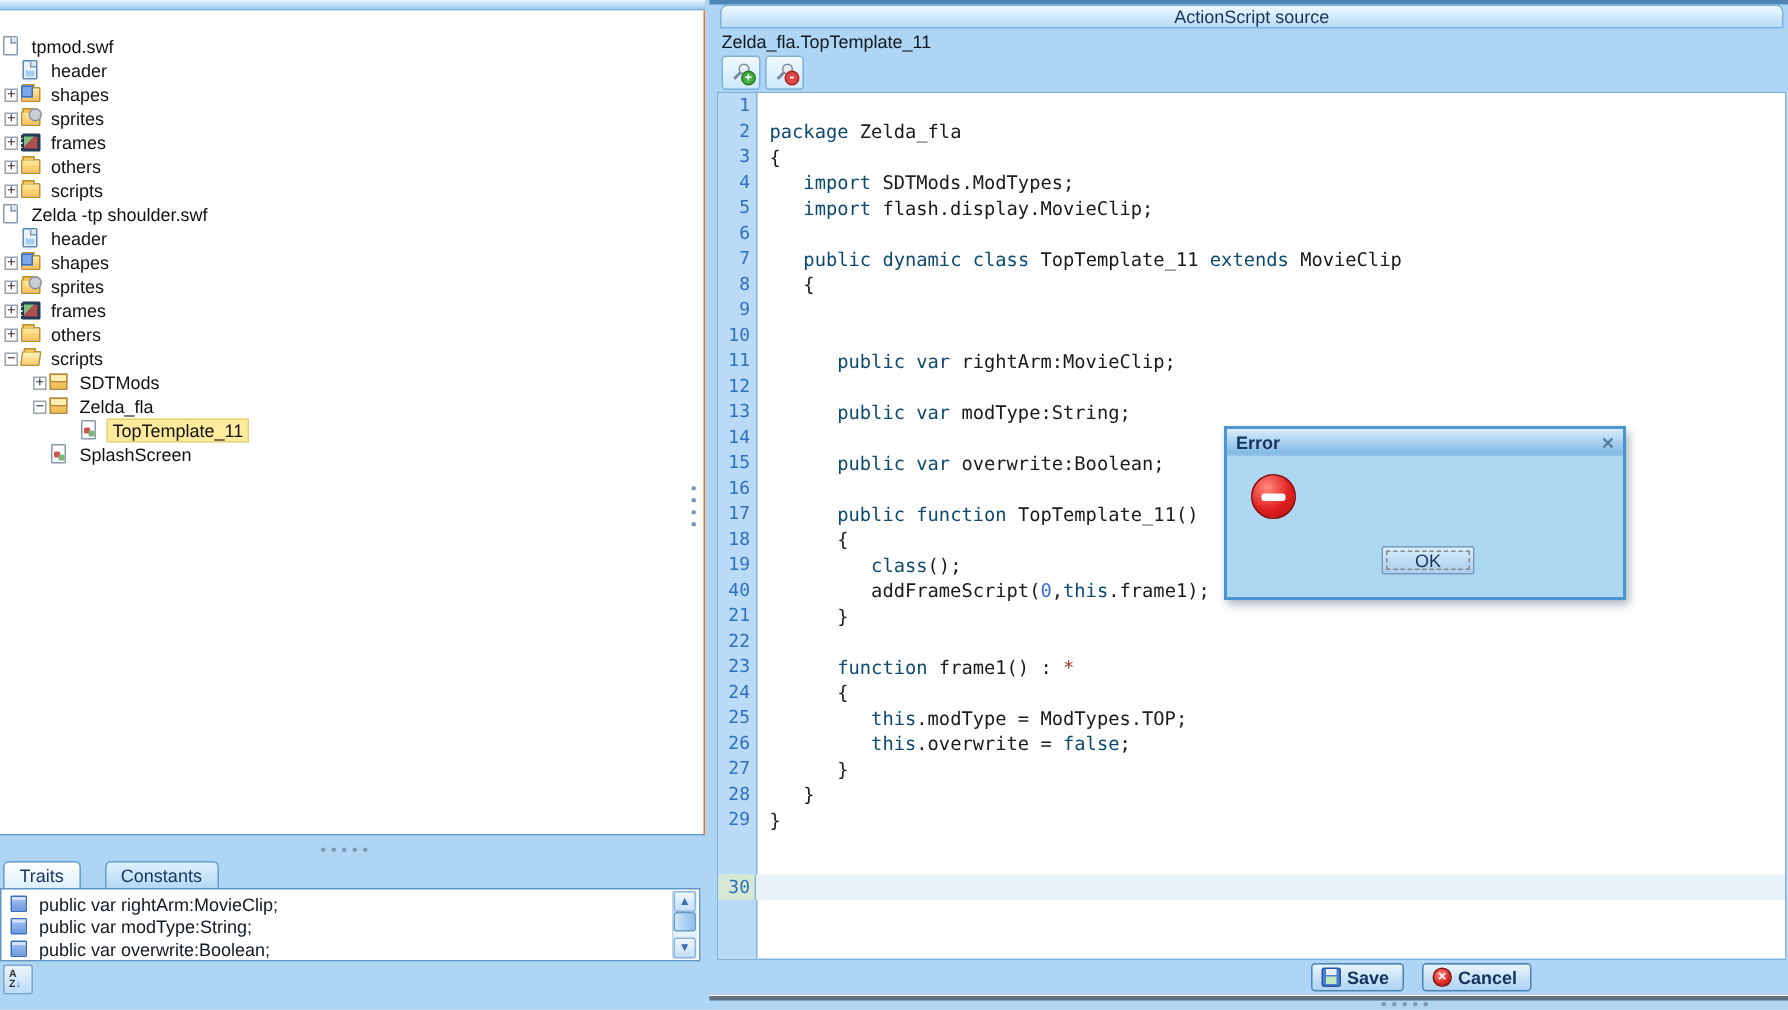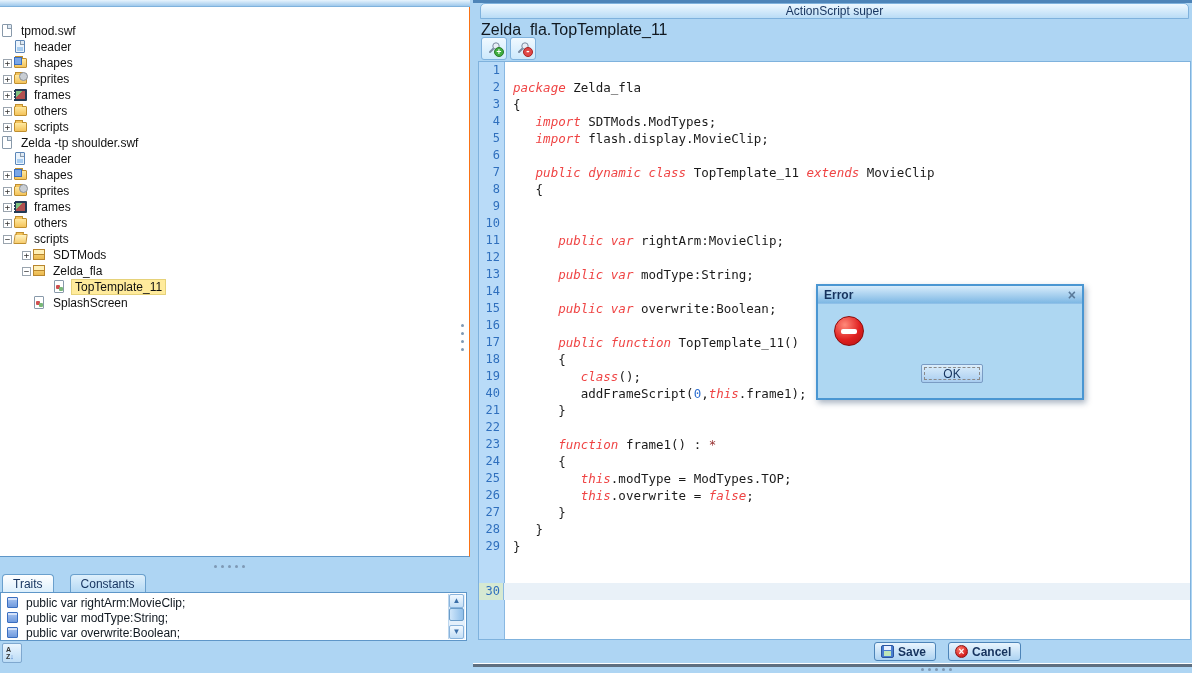--- a/index.html
+++ b/index.html
@@ -71,42 +71,42 @@
   #sortbtn{position:absolute;left:2px;top:643px;width:20px;height:20px;background:linear-gradient(#eaf5fe,#bcdcf6);
     border:1px solid #7fa8cf;border-radius:2px;box-sizing:border-box;
     font-size:7px;line-height:7px;text-align:left;color:#333;padding:2px 0 0 3px;font-weight:bold;}
   #sortbtn .arr{color:#3a6ec0;}
 
   
   .rp-top{position:absolute;left:473px;top:0;width:719px;height:3px;background:#4d84b8;}
   #rp-header{position:absolute;left:480px;top:3px;width:709px;height:16px;
     background:linear-gradient(#eef8ff,#b9dcf6);border:1px solid #7fb2dd;border-radius:5px 5px 0 0;
     box-sizing:border-box;text-align:center;font-size:12px;color:#16335e;line-height:14px;}
-  #rp-title{position:absolute;left:481px;top:21px;font-size:16px;color:#101820;}
+  #rp-title{position:absolute;left:481px;top:21px;font-size:12px;color:#101820;}
   #rp-toolbar{position:absolute;left:481px;top:37px;display:flex;gap:3px;}
   .tbtn{width:26px;height:23px;background:linear-gradient(#f0f9ff,#cde9fc);border:1px solid #7fb2dd;
     border-radius:3px;box-sizing:border-box;position:relative;}
   .pin{position:absolute;left:4px;top:3px;width:15px;height:15px;}
   .badge{position:absolute;right:2px;bottom:2px;width:8px;height:8px;border-radius:50%;
     color:#fff;font-size:8px;line-height:8px;text-align:center;font-weight:bold;font-family:"DejaVu Sans Mono",monospace;}
   .badge.g{background:#3fae3f;border:1px solid #2a7a2a;}
   .badge.r{background:#e04848;border:1px solid #a22;}
 
   #editor{position:absolute;left:478px;top:61px;width:713px;height:579px;background:#fff;
     border:1px solid #7fb2dd;box-sizing:border-box;overflow:hidden;}
   #gutterbg{position:absolute;left:0;top:0;bottom:0;width:25px;background:#b9dbf8;border-right:1px solid #89b8e2;}
   .code-row{position:relative;display:flex;height:17px;line-height:17px;
     font-family:"DejaVu Sans Mono",monospace;font-size:12.5px;white-space:pre;}
   .code-row .ln{width:21px;flex:0 0 21px;text-align:right;padding-right:4px;color:#2f6fbd;font-size:12px;
     background:transparent;}
   .code-row .ct{padding-left:9px;color:#1a1a1a;}
   .code-row.cur{background:#e9f1f8;margin-top:28px;}
   .code-row.cur .lnbg{position:absolute;left:0;top:0;width:25px;height:17px;background:#d6e9d2;border-right:1px solid #89b8e2;box-sizing:border-box;}
   .code-row .ln,.code-row .ct{position:relative;}
-  .tok-k{color:#ef4444;font-style:italic;}
+  .tok-k{color:#0c4a6e;}
   .tok-n{color:#2f6fd0;}
   .tok-o{color:#993333;}
 
   #btnbar{position:absolute;left:478px;top:640px;width:714px;height:40px;}
   .abtn{position:absolute;top:2px;height:19px;display:flex;align-items:center;gap:4px;
     background:linear-gradient(#e9f5fe,#aed3f2);border:1px solid #4d84b8;border-radius:3px;
     box-sizing:border-box;padding:0 9px 0 6px;font-size:12px;font-weight:bold;color:#16335e;}
   .fdisk{width:13px;height:13px;background:#4a7ed0;border-radius:2px;position:relative;border:1px solid #2a55a0;box-sizing:border-box;}
   .fdisk::before{content:"";position:absolute;left:2px;top:0;width:7px;height:4px;background:#e8f0ff;}
   .fdisk::after{content:"";position:absolute;left:2px;bottom:1px;width:7px;height:5px;background:#bfe6b8;}
@@ -339,21 +339,21 @@
       <div class="sbar">
       <div class="sbtn" style="top:0;">▲</div>
       <div class="sthumb"></div>
       <div class="sbtn" style="bottom:0;">▼</div>
     </div>
   </div>
 
   <div id="sortbtn">A<br>Z<span class="arr">↓</span></div>
 
   <div class="rp-top"></div>
-  <div id="rp-header">ActionScript super</div>
+  <div id="rp-header">ActionScript source</div>
   <div id="rp-title">Zelda_fla.TopTemplate_11</div>
 
   <div id="rp-toolbar">
     <div class="tbtn">
       <svg class="pin" viewBox="0 0 15 15">
         <path d="M4 11 L11 4" stroke="#7a8aa0" stroke-width="2" stroke-linecap="round"></path>
         <circle cx="10" cy="5" r="3.2" fill="#e8eef6" stroke="#7a8aa0"></circle>
       </svg>
       <span class="badge g">+</span>
     </div>

